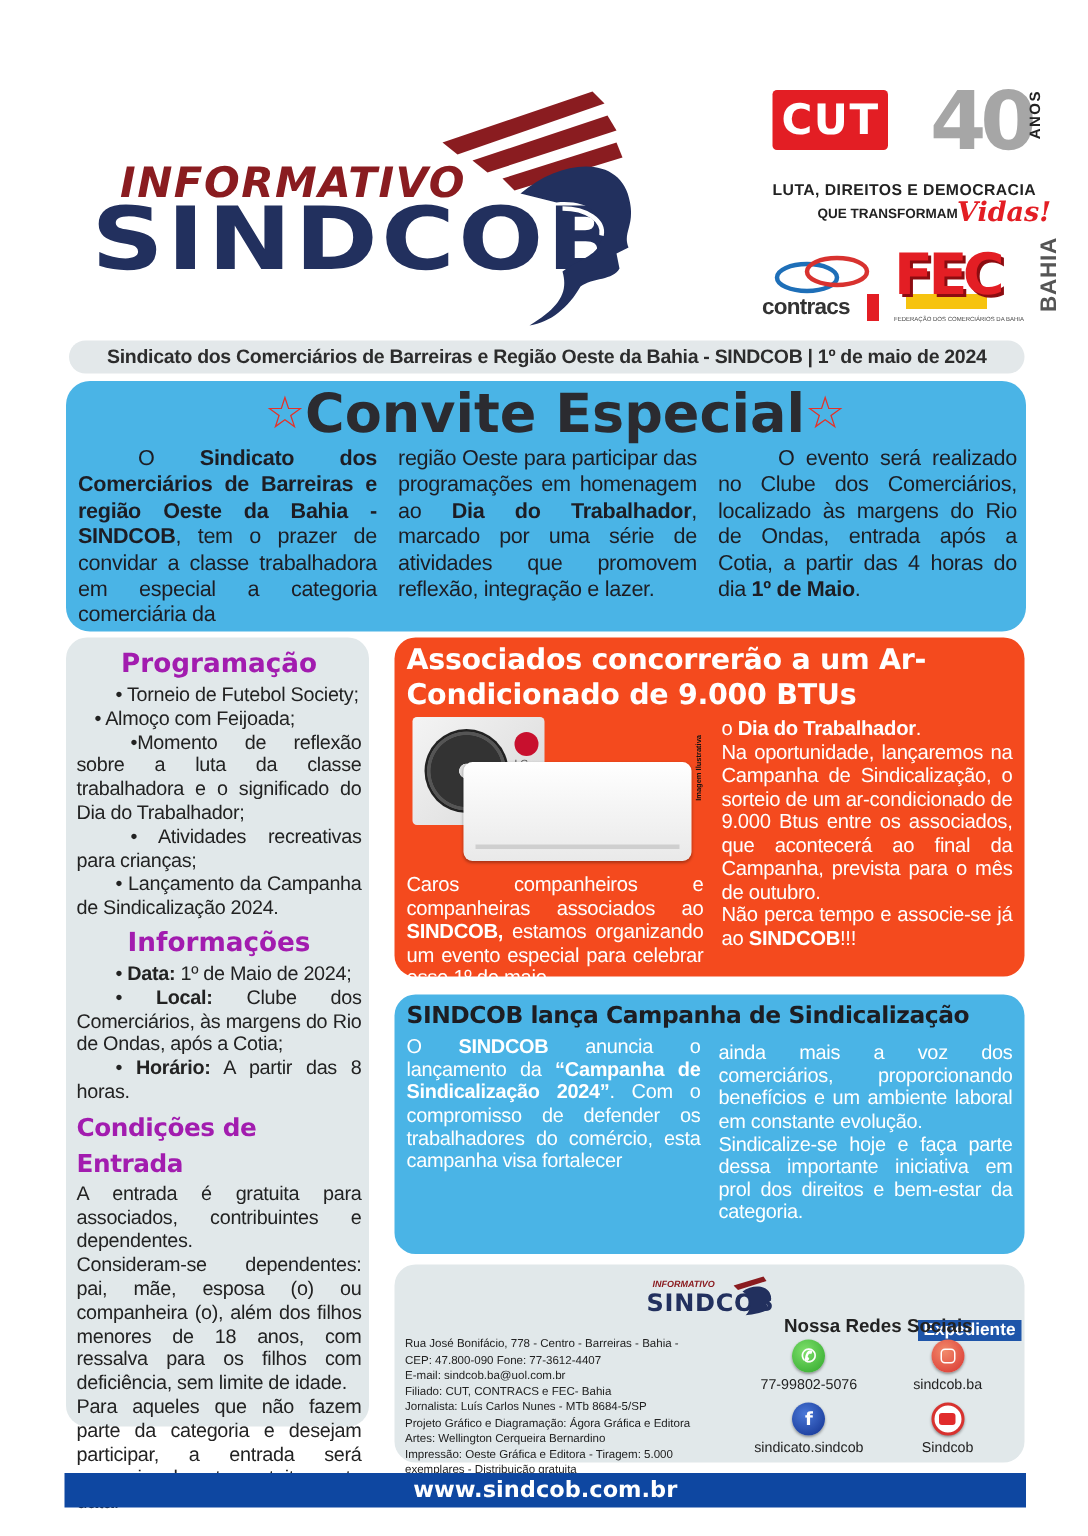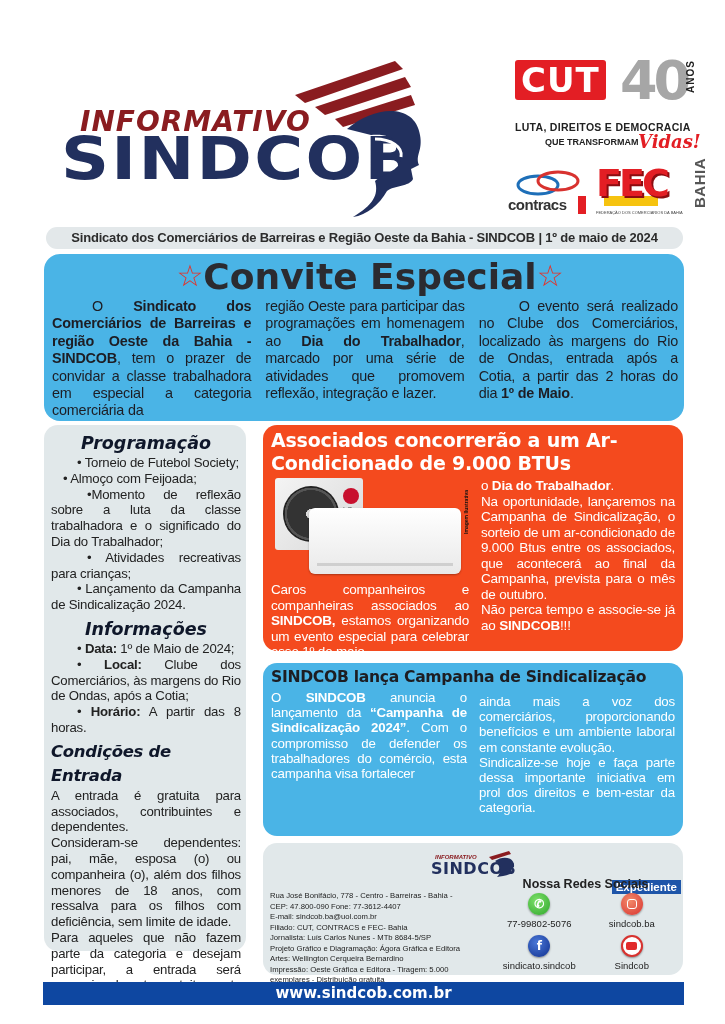--- a/index.html
+++ b/index.html
@@ -6,21 +6,21 @@
   body { width: 725px; height: 1024px; background: #ffffff; font-family: "Liberation Sans", sans-serif; color: #1d1d1f; position: relative; overflow: hidden; }
 
   
   .header { position: absolute; left: 0; top: 0; width: 725px; height: 222px; }
   .logo { position: absolute; left: 55px; top: 55px; width: 370px; height: 165px; }
   .logo-informativo { position: absolute; left: 25px; top: 50px; font-family: "DejaVu Sans", sans-serif; font-weight: bold; font-style: italic; font-size: 28px; letter-spacing: 1px; color: #8a1c20; }
   .logo-sindcob { position: absolute; left: 6px; top: 70px; font-family: "DejaVu Sans", sans-serif; font-weight: bold; font-size: 58px; letter-spacing: 2px; color: #22305e; transform: scaleX(1.15); transform-origin: left; }
   .logo-head { position: absolute; left: 220px; top: 0; width: 150px; height: 165px; }
 
   .cut-block { position: absolute; left: 515px; top: 55px; width: 195px; height: 90px; }
-  .cut-box { position: absolute; left: 0; top: 5px; background: #e31e24; color: #fff; font-weight: bold; font-size: 34px; padding: 0 6px; line-height: 40px; height: 40px; font-family: "DejaVu Sans", sans-serif; letter-spacing: 1px; border-radius: 3px; }
+  .cut-box { position: absolute; left: 0; top: 5px; background: #e31e24; color: #fff; font-weight: bold; font-size: 28px; padding: 0 6px; line-height: 40px; height: 40px; font-family: "DejaVu Sans", sans-serif; letter-spacing: 1px; border-radius: 3px; }
   .cut-40 { position: absolute; left: 105px; top: -6px; font-size: 54px; font-weight: bold; color: #a6a6a6; font-family: "DejaVu Sans", sans-serif; letter-spacing: -4px; }
   .cut-anos { position: absolute; left: 170px; top: 5px; writing-mode: vertical-rl; transform: rotate(180deg); font-size: 10px; font-weight: bold; color: #222; letter-spacing: 1px; }
   .cut-line1 { position: absolute; left: 0; top: 66px; font-size: 10.5px; font-weight: bold; color: #222; letter-spacing: 0.3px; white-space: nowrap; }
   .cut-line2 { position: absolute; left: 30px; top: 82px; font-size: 9px; font-weight: bold; color: #222; white-space: nowrap; }
   .cut-vidas { position: absolute; left: 123px; top: 76px; font-size: 18px; font-style: italic; font-weight: bold; color: #e31e24; font-family: "DejaVu Serif", serif; }
 
   .partners { position: absolute; left: 508px; top: 160px; width: 210px; height: 60px; }
   .contracs { position: absolute; left: 0; top: 10px; width: 82px; height: 50px; }
   .contracs-rings { position: absolute; left: 6px; top: 0; width: 70px; height: 26px; }
   .contracs-text { position: absolute; left: 0; top: 26px; font-size: 15px; font-weight: bold; color: #333; font-family: "Liberation Sans", sans-serif; letter-spacing: -0.5px; }
@@ -38,21 +38,21 @@
   .convite { position: absolute; left: 44px; top: 254px; width: 640px; height: 167px; background: #4ab4e6; border-radius: 16px; }
   .convite-title { position: absolute; left: 0; top: 0; width: 100%; text-align: center; font-family: "DejaVu Sans", sans-serif; font-weight: bold; font-size: 36px; color: #2b2b30; line-height: 44px; padding-left: 12px; }
   .convite-title .star { color: #e53127; font-size: 30px; vertical-align: 3px; }
   .convite-cols { position: absolute; left: 8px; top: 44px; width: 626px; display: flex; gap: 14px; }
   .convite-col { flex: 1; font-size: 14.4px; line-height: 17.4px; color: #1d1d24; text-align: justify; letter-spacing: -0.2px; }
   .convite-col b { font-weight: bold; }
   .indent { display: inline-block; width: 40px; }
 
   
   .left-box { position: absolute; left: 44px; top: 425px; width: 202px; height: 526px; background: #e1e8ea; border-radius: 14px; padding: 6px 5px 0 7px; }
-  .left-box h2 { font-family: "DejaVu Sans", sans-serif; font-size: 17.5px; font-weight: bold; color: #0f172a; text-align: center; line-height: 24px; font-style: italic; }
+  .left-box h2 { font-family: "DejaVu Sans", sans-serif; font-size: 17.5px; font-weight: bold; color: #a21caf; text-align: center; line-height: 24px; }
   .left-box h2.cond { font-size: 16.5px; text-align: left; letter-spacing: -0.3px; }
   .left-box p { font-size: 13.2px; line-height: 15.8px; color: #222; text-align: justify; letter-spacing: -0.2px; }
   .left-box .li { text-indent: 12px; }
   .left-box .li.big { text-indent: 26px; }
 
   
   .ar-box { position: absolute; left: 263px; top: 425px; width: 420px; height: 226px; background: #f44a1e; border-radius: 14px; padding: 4px 8px; color: #fff; }
   .ar-title { font-family: "DejaVu Sans", sans-serif; font-weight: bold; font-size: 19px; line-height: 23px; letter-spacing: -0.2px; }
   .ar-cols { display: flex; gap: 12px; margin-top: 3px; }
   .ar-left { width: 198px; }
@@ -147,21 +147,21 @@
 
 <div class="subtitle-bar">Sindicato dos Comerciários de Barreiras e Região Oeste da Bahia - SINDCOB | 1º de maio de 2024</div>
 
 <section class="convite">
   <h1 class="convite-title">
     <span class="star">☆</span><span>Convite Especial</span><span class="star">☆</span>
   </h1>
   <div class="convite-cols">
     <p class="convite-col"><span class="indent"></span><span>O </span><b>Sindicato dos Comerciários de Barreiras e região Oeste da Bahia - SINDCOB</b><span>, tem o prazer de convidar a classe trabalhadora em especial a categoria comerciária da</span></p>
     <p class="convite-col"><span>região Oeste para participar das programações em homenagem ao </span><b>Dia do Trabalhador</b><span>, marcado por uma série de atividades que promovem reflexão, integração e lazer.</span></p>
-    <p class="convite-col"><span class="indent"></span><span>O evento será realizado no Clube dos Comerciários, localizado às margens do Rio de Ondas, entrada após a Cotia, a partir das 2 horas do dia </span><b>1º de Maio</b><span>.</span></p>
+    <p class="convite-col"><span class="indent"></span><span>O evento será realizado no Clube dos Comerciários, localizado às margens do Rio de Ondas, entrada após a Cotia, a partir das 4 horas do dia </span><b>1º de Maio</b><span>.</span></p>
   </div>
 </section>
 
 <aside class="left-box">
   <h2>Programação</h2>
   <p class="li big">• Torneio de Futebol Society;</p>
   <p class="li">• Almoço com Feijoada;</p>
   <p class="li big" style="text-indent:36px">•Momento de reflexão sobre a luta da classe trabalhadora e o significado do Dia do Trabalhador;</p>
   <p class="li big" style="text-indent:36px">• Atividades recreativas para crianças;</p>
   <p class="li big">• Lançamento da Campanha de Sindicalização 2024.</p>

